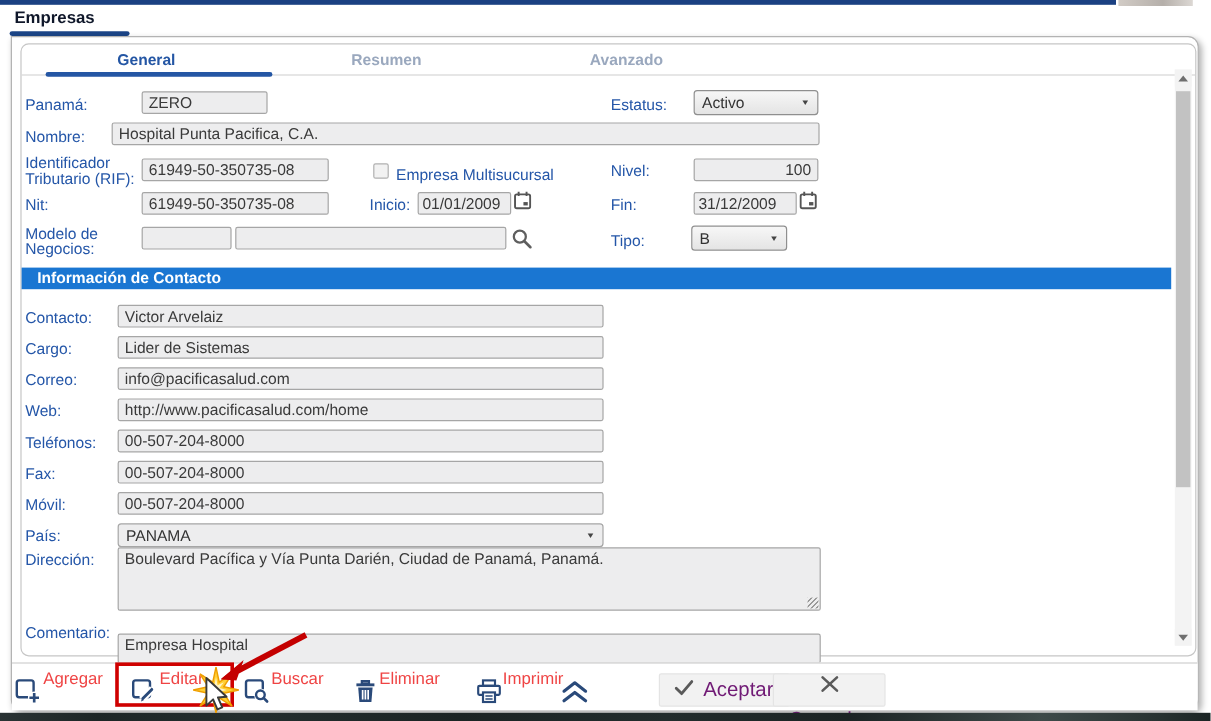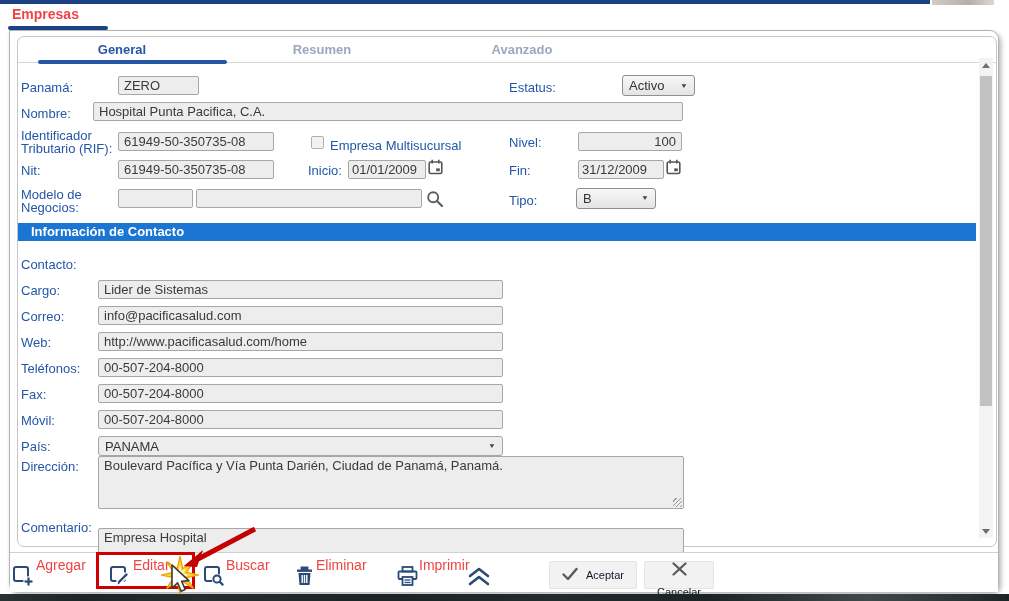--- a/index.html
+++ b/index.html
@@ -7,21 +7,21 @@
   .page {
     position:relative; width:1009px; height:601px; overflow:hidden;
     font-family:"Liberation Sans", sans-serif; background:#fff;
   }
   .abs { position:absolute; }
 
   
   .topbar { left:0; top:0; width:930px; height:4px; background:#1b4182; }
   .topfrag { left:932px; top:0; width:62px; height:5px;
     background:linear-gradient(90deg,#c9c2bb,#a8a19b 60%,#d6d1cc); opacity:.85; }
-  .win-title { left:12px; top:6px; font-size:14px; font-weight:bold; color:#ef4444; }
+  .win-title { left:12px; top:6px; font-size:14px; font-weight:bold; color:#0f172a; }
   .win-underline { left:8px; top:26px; width:100px; height:4px; background:#1c4587; border-radius:2px; }
 
   
   .outer {
     left:9px; top:30px; width:990px; height:562px; background:#fff;
     border:1px solid #b3b3b3; border-radius:0 9px 9px 9px;
     box-shadow:2px 3px 5px rgba(0,0,0,.30);
   }
   .panel {
     left:17px; top:36px; width:980px; height:511px; background:#fff;
@@ -73,21 +73,21 @@
     border-left:4px solid transparent; border-right:4px solid transparent; border-top:5px solid #6f6f6f; }
   .sb-thumb { position:absolute; left:1px; top:18px; width:12px; height:330px; background:#c2c2c2; cursor:grab; }
 
   
   .toolbar { left:10px; top:552px; width:988px; height:40px; border-top:1px solid #d0d0d0; background:#fff; }
   .tool-label { position:absolute; top:4px; color:#ef4444; font-size:14px; cursor:pointer; white-space:nowrap; }
   .tool-icon { position:absolute; top:12px; cursor:pointer; }
   .btn {
     position:absolute; display:flex; align-items:center; gap:8px; height:28px;
     background:#f2f2f2; border:1px solid #e4e4e4; border-radius:2px; padding:0 12px;
-    color:#0f172a; font-size:11px; cursor:pointer;
+    color:#701a75; font-size:17px; cursor:pointer;
   }
 
   
   .red-rect { left:96px; top:552px; width:99px; height:37px; border:3px solid #cf0000; z-index:40; }
   .anno { pointer-events:none; }
   .darkbar { left:0; top:594px; width:1009px; height:7px;
     background:linear-gradient(90deg,#2a3334 0%,#1d2626 8%,#242e2e 20%,#1b2424 38%,#222c2c 55%,#1b2424 70%,#3e4a49 86%,#273231 96%,#1b2424 100%); }
 </style>
 </head>
 <body>
@@ -109,23 +109,23 @@
       </div>
       <div class="tab inactive" style="left:404px;">
         <span>Avanzado</span>
       </div>
       <div class="tab inactive" style="left:204px;">
         <span>Resumen</span>
       </div>
     </div>
 
     <span class="lbl" style="left:3px; top:43px;">Panamá:</span>
-    <input class="fld" style="left: 100px; top: 39px; width: 81px;" readonly="" value="ZERO">
+    <input class="fld" style="left: 100px; top: 39px; width: 105px;" readonly="" value="ZERO">
     <span class="lbl" style="left:491px; top:43px;">Estatus:</span>
-    <div class="sel" style="left:560px; top:38px; width:73px; height:21px;margin-left:44px;">
+    <div class="sel" style="left:560px; top:38px; width:104px; height:21px;">
       <span>Activo</span>
       <span class="caret">▼</span>
     </div>
 
     <span class="lbl" style="left:3px; top:69px;">Nombre:</span>
     <input class="fld" style="left: 75px; top: 65px; width: 590px;" readonly="" value="Hospital Punta Pacifica, C.A.">
 
     <span class="lbl" style="left:3px; top:91px;">Identificador</span>
     <span class="lbl" style="left:3px; top:104px;">Tributario (RIF):</span>
     <input class="fld" style="left: 100px; top: 95px; width: 156px;" readonly="" value="61949-50-350735-08">
@@ -169,20 +169,21 @@
     </span>
     <span class="lbl" style="left:491px; top:156px;">Tipo:</span>
     <div class="sel" style="left:558px; top:151px; width:80px; height:21px;">
       <span>B</span>
       <span class="caret">▼</span>
     </div>
 
     <div class="sect" style="left:0; top:186px; width:958px; height:18px;">Información de Contacto</div>
 
     <span class="lbl" style="left:3px; top:220px;">Contacto:</span>
+    <input class="fld" style="left: 80px; top: 217px; width: 405px;" readonly="" value="Victor Arvelaiz">
     <span class="lbl" style="left:3px; top:246px;">Cargo:</span>
     <input class="fld" style="left: 80px; top: 243px; width: 405px;" readonly="" value="Lider de Sistemas">
     <span class="lbl" style="left:3px; top:272px;">Correo:</span>
     <input class="fld" style="left: 80px; top: 269px; width: 405px;" readonly="" value="info@pacificasalud.com">
     <span class="lbl" style="left:3px; top:298px;">Web:</span>
     <input class="fld" style="left: 80px; top: 295px; width: 405px;" readonly="" value="http://www.pacificasalud.com/home">
     <span class="lbl" style="left:3px; top:324px;">Teléfonos:</span>
     <input class="fld" style="left: 80px; top: 321px; width: 405px;" readonly="" value="00-507-204-8000">
     <span class="lbl" style="left:3px; top:350px;">Fax:</span>
     <input class="fld" style="left: 80px; top: 347px; width: 405px;" readonly="" value="00-507-204-8000">

